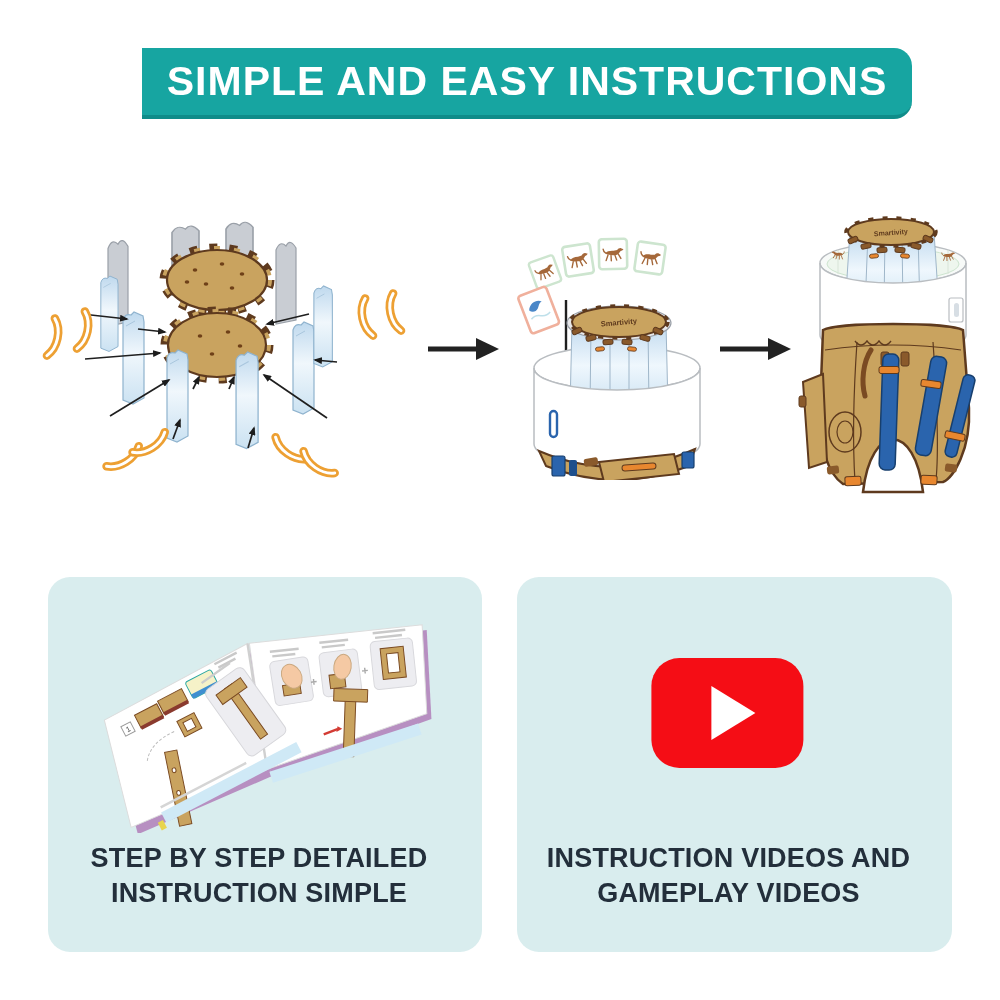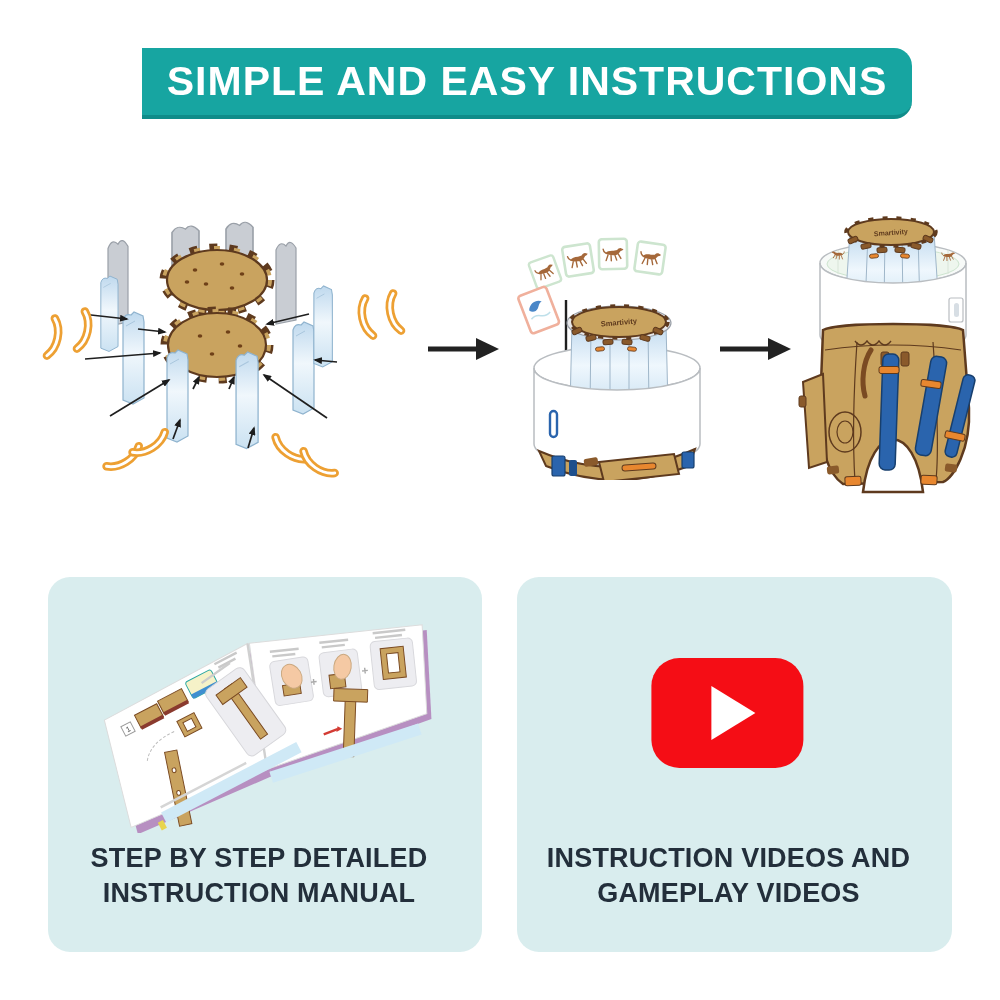--- a/index.html
+++ b/index.html
@@ -420,21 +420,21 @@
             <rect x="-17" y="-36" width="35" height="13" fill="var(--cardboard,#C9A35F)" stroke="#7A4A22"></rect>
             <path d="M-26,12 L-12,6" stroke="#D33B33" stroke-width="2.5"></path>
             <path d="M-12,3 L-7,5.5 L-13,9 Z" fill="#D33B33"></path>
           </g>
           <rect x="0" y="112" width="162" height="12" fill="#CFE9F6" transform="rotate(-12 81 118)"></rect>
         </g>
       </g>
     </svg>
     <div class="card-caption">
       <div>STEP BY STEP DETAILED</div>
-      <div>INSTRUCTION MANUAL</div>
+      <div>INSTRUCTION SIMPLE</div>
     </div>
   </div>
 
   <div class="card right">
     <div class="yt">
       <div class="yt-play"></div>
     </div>
     <div class="card-caption">
       <div>INSTRUCTION VIDEOS AND</div>
       <div>GAMEPLAY VIDEOS</div>

